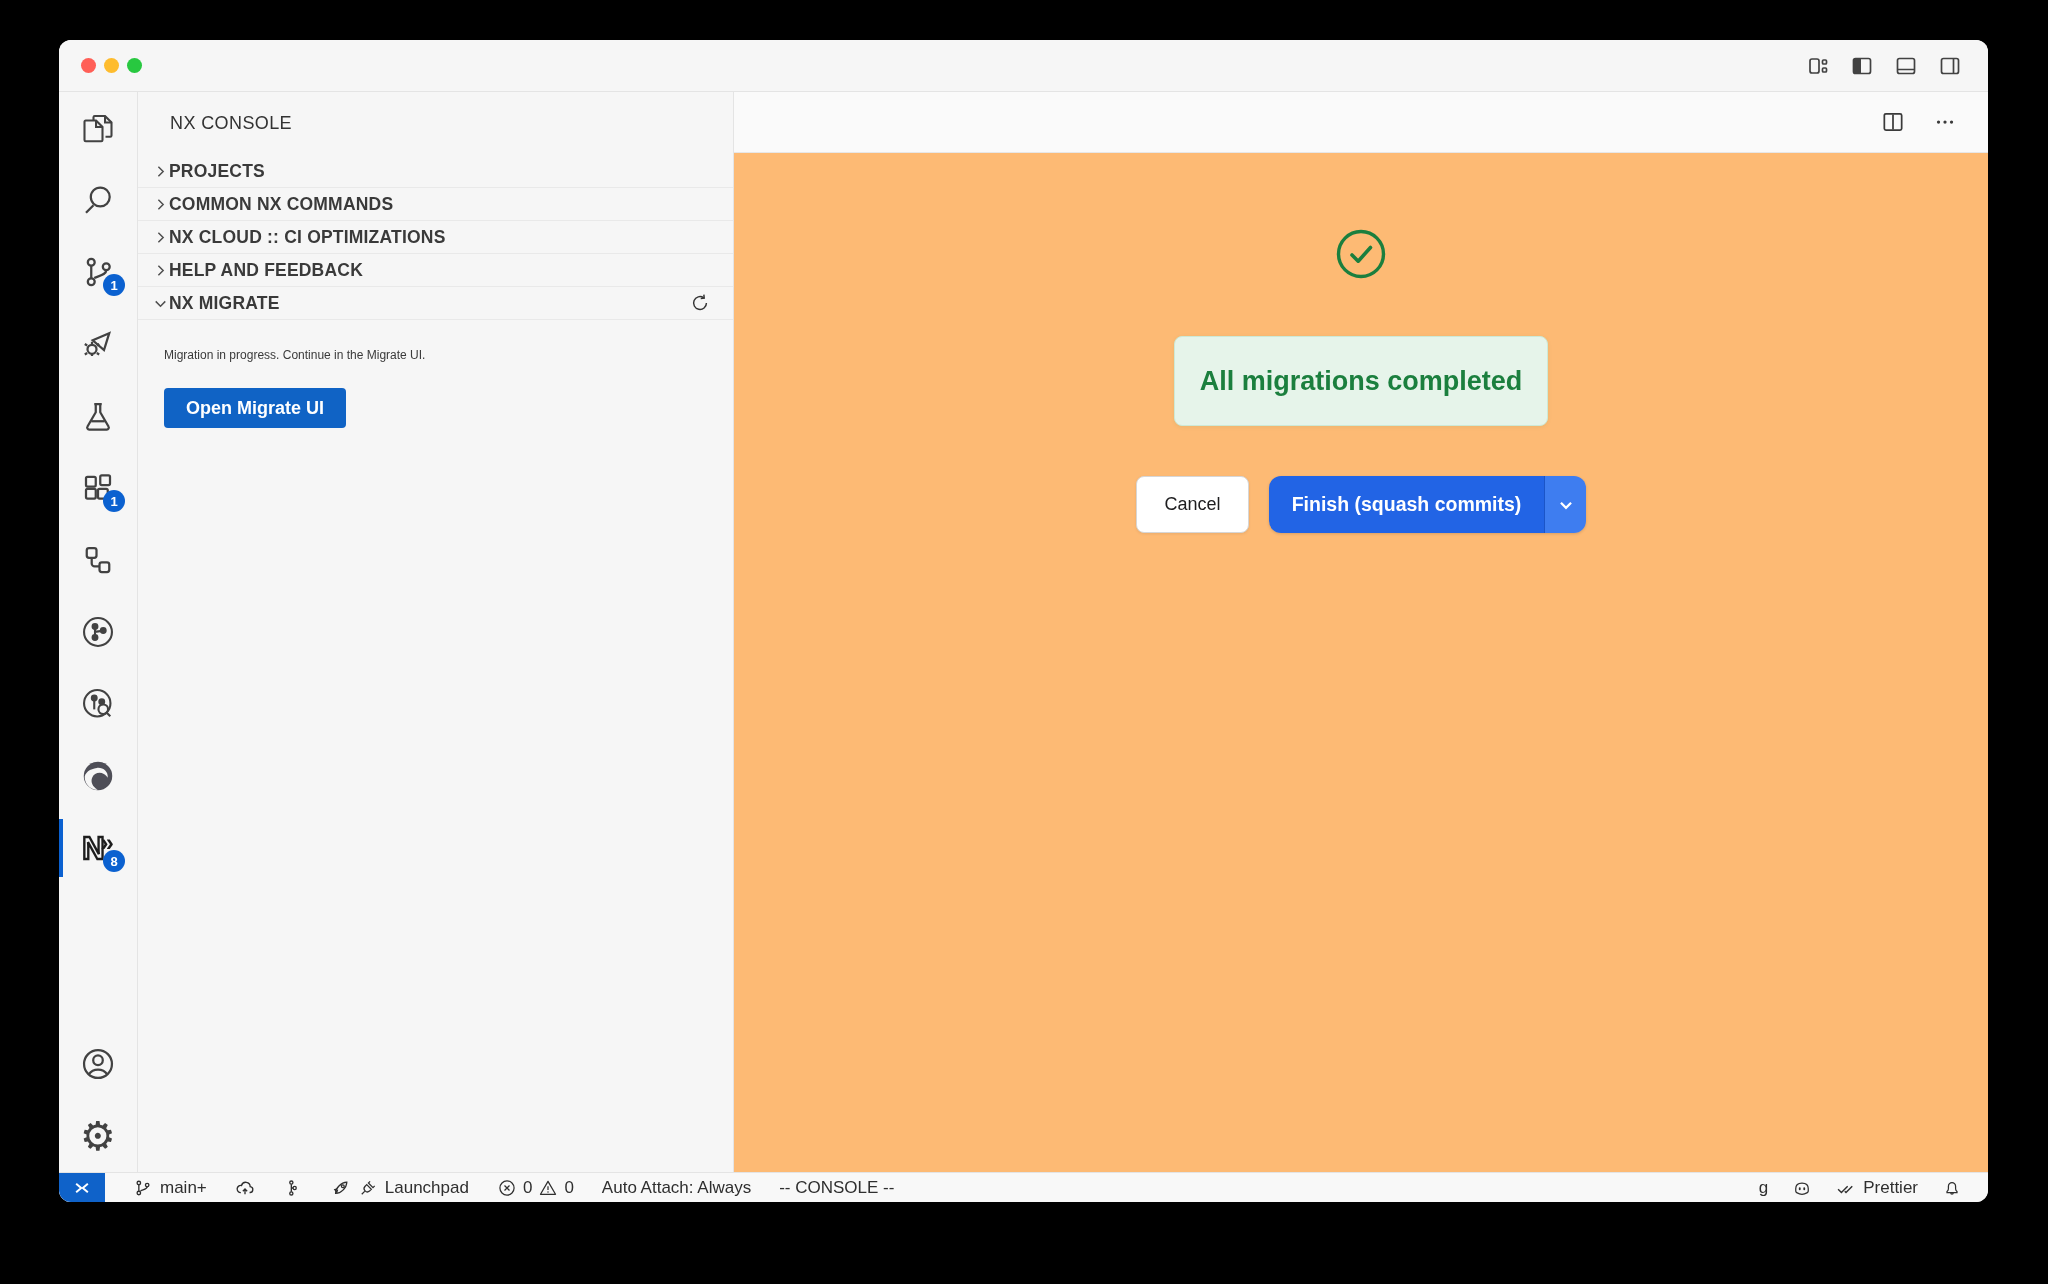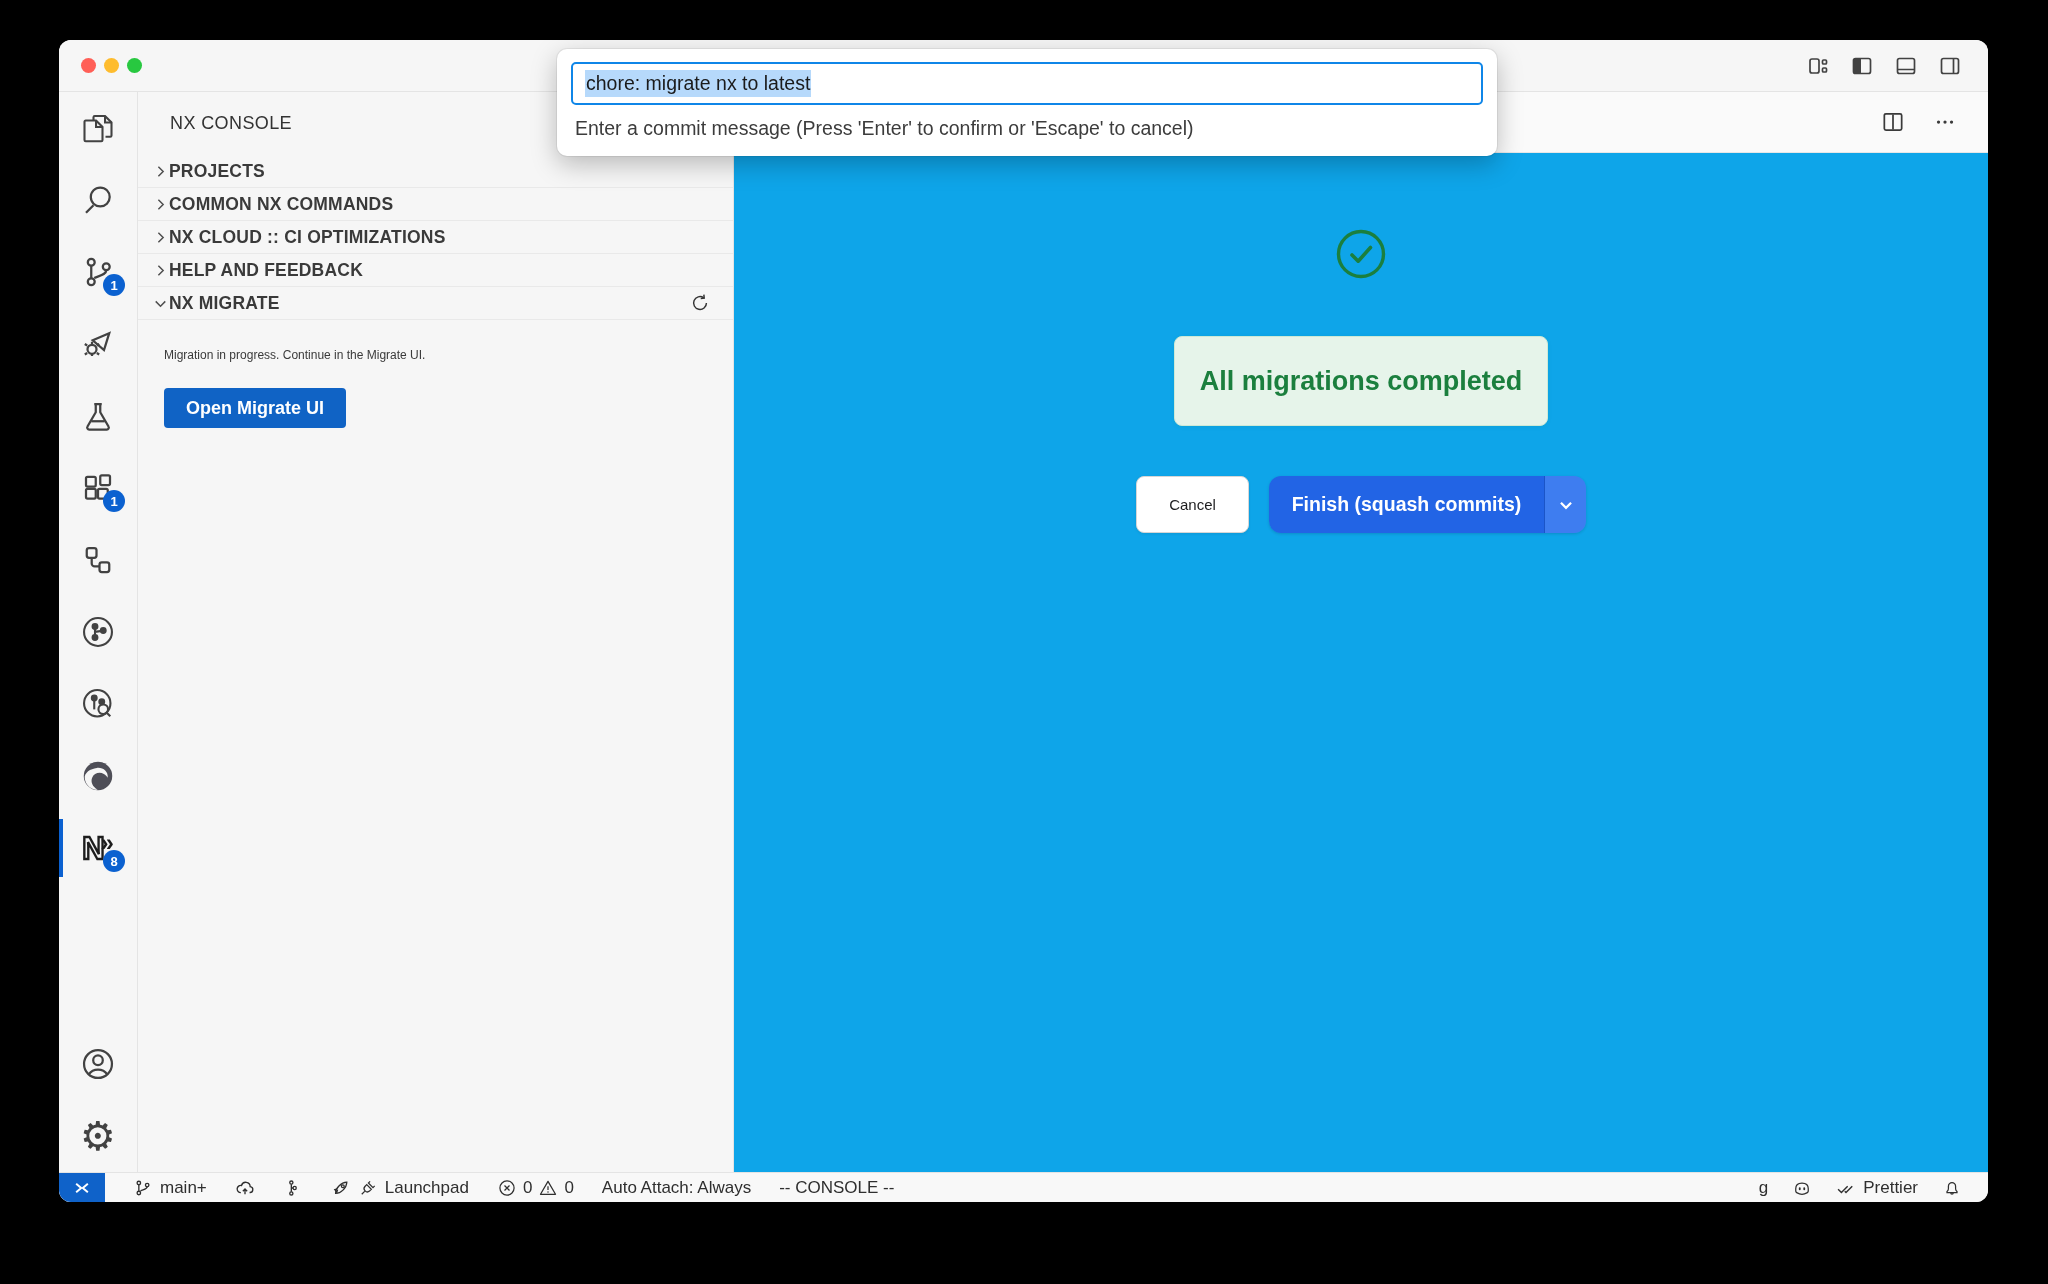--- a/index.html
+++ b/index.html
@@ -71,34 +71,34 @@
   .section-row svg.chev{width:17px;height:17px;color:#4f4f4f;flex:0 0 auto;}
   .section-label{font-size:17.5px;font-weight:bold;color:#3a3a3a;letter-spacing:.2px;}
   .section-row .refresh{margin-left:auto;margin-right:22px;color:#333;}
   .section-row .refresh svg{width:22px;height:22px;display:block;}
   .migrate-body{padding:28px 24px 0 26px;}
   .migrate-msg{font-size:12px;color:#3a3a3a;}
   .migrate-btn{margin-top:26px;height:40px;padding:0 22px;border:none;border-radius:4px;
     background:var(--button-blue);color:#fff;font-size:18px;font-weight:bold;cursor:pointer;}
 
   
-  .editor{flex:1;background:#0ea5e9;display:flex;flex-direction:column;min-width:0;}
+  .editor{flex:1;background:#fdba74;display:flex;flex-direction:column;min-width:0;}
   .editor-toolbar{height:61px;flex:0 0 61px;background:#fafafa;border-bottom:1px solid #e7e7e7;
     display:flex;align-items:center;justify-content:flex-end;gap:26px;padding-right:30px;color:#3a3a3a;}
   .editor-toolbar svg{width:26px;height:26px;display:block;}
   .editor-content{flex:1;display:flex;flex-direction:column;align-items:center;padding-top:75px;}
   .check-circle{width:52px;height:52px;color:var(--success-green);}
   .check-circle svg{width:52px;height:52px;display:block;}
   .success-box{margin-top:56px;width:374px;height:90px;background:var(--success-bg);
     border:1px solid var(--success-border);border-radius:8px;display:flex;align-items:center;justify-content:center;
     box-shadow:0 1px 4px rgba(27,127,62,.08);}
   .success-text{font-size:27px;font-weight:bold;color:var(--success-green);}
   .btn-row{margin-top:50px;display:flex;align-items:center;gap:20px;}
   .cancel-btn{width:113px;height:57px;background:#fff;border:1px solid #d6d6d6;border-radius:8px;
-    font-size:15px;font-weight:500;color:#1d1d1f;cursor:pointer;box-shadow:0 1px 3px rgba(0,0,0,.08);}
+    font-size:18px;font-weight:500;color:#1d1d1f;cursor:pointer;box-shadow:0 1px 3px rgba(0,0,0,.08);}
   .finish-group{display:flex;height:57px;border-radius:12px;overflow:hidden;box-shadow:0 1px 3px rgba(0,0,0,.15);}
   .finish-main{width:275px;border:none;background:var(--accent-blue);color:#fff;
     font-size:19.5px;font-weight:bold;cursor:pointer;}
   .finish-chevron{width:42px;border:none;background:var(--accent-blue-light);border-left:1px solid #1b55c8;
     display:flex;align-items:center;justify-content:center;color:#fff;cursor:pointer;}
   .finish-chevron svg{width:18px;height:18px;}
 
   
   .statusbar{height:30px;flex:0 0 30px;background:#f8f8f8;border-top:1px solid var(--divider);
     display:flex;align-items:stretch;font-size:17px;color:var(--text-dark);}
@@ -450,21 +450,15 @@
         </div>
         <div class="sb-item">
           <svg viewBox="0 0 24 24" fill="none" stroke="currentColor" stroke-width="1.5">
               <path d="M6 17.5h12v-1.2c-1-.8-1.7-1.8-1.7-3.3V9.8A4.3 4.3 0 0 0 12 5.5a4.3 4.3 0 0 0-4.3 4.3V13c0 1.5-.7 2.5-1.7 3.3z"></path>
               <path d="M10.5 17.8a1.5 1.5 0 0 0 3 0"></path>
             </svg>
         </div>
       </div>
     </div>
 
-    <div class="quickinput">
-      <div class="qi-input">
-        <span class="qi-selection">chore: migrate nx to latest</span>
-      </div>
-      <div class="qi-prompt">Enter a commit message (Press 'Enter' to confirm or 'Escape' to cancel)</div>
-    </div>
 
   </div>
 </div>
 
 </body></html>

